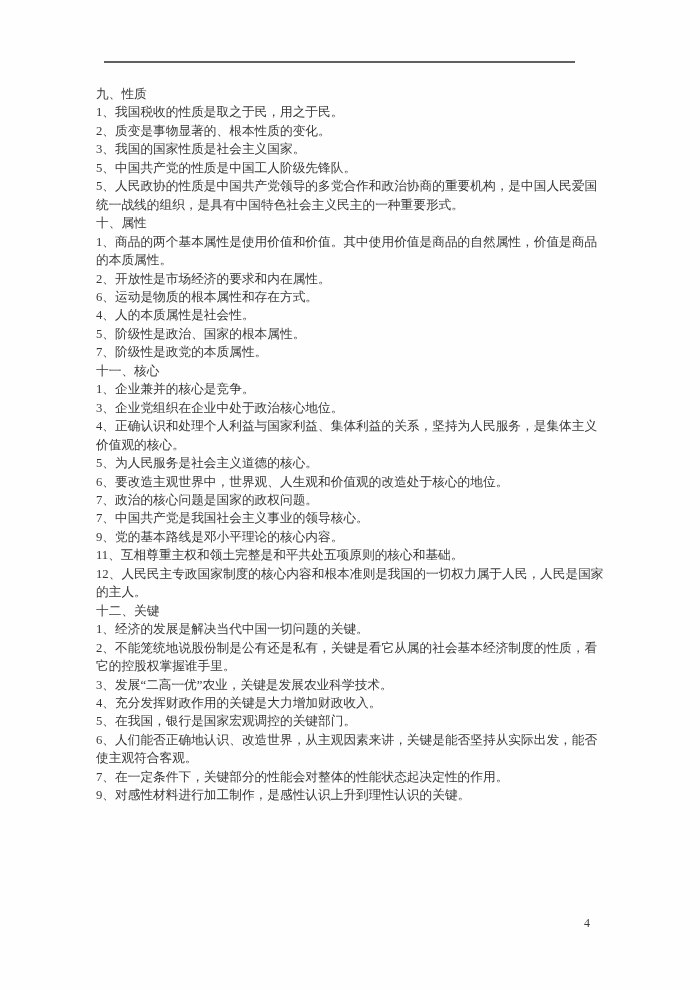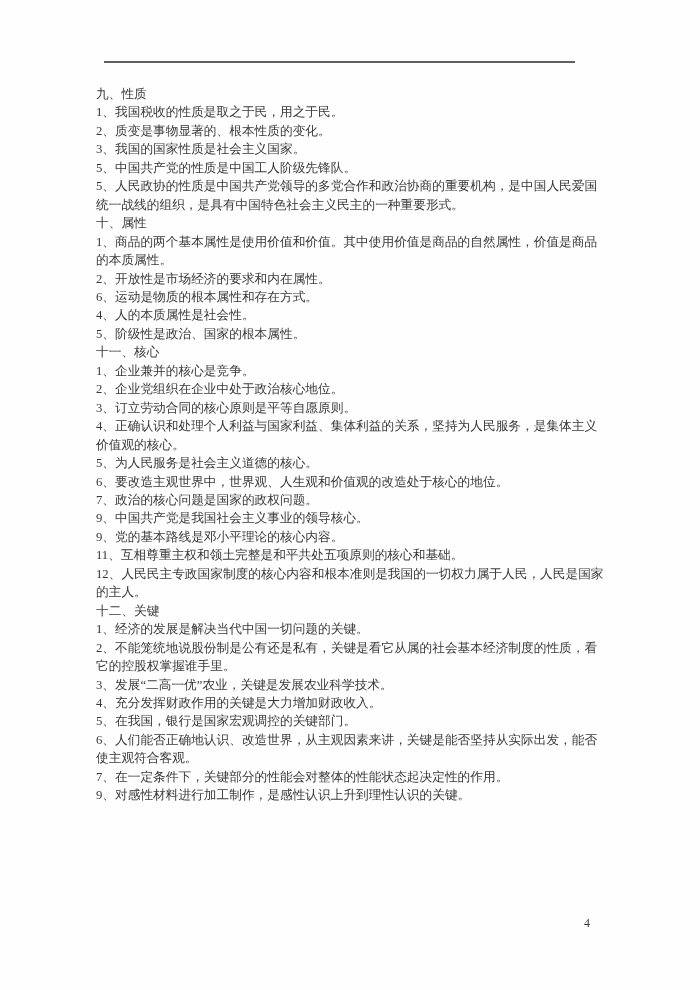--- a/index.html
+++ b/index.html
@@ -57,29 +57,29 @@
       <div class="doc-line item">2、质变是事物显著的、根本性质的变化。</div>
       <div class="doc-line item">3、我国的国家性质是社会主义国家。</div>
       <div class="doc-line item">5、中国共产党的性质是中国工人阶级先锋队。</div>
       <div class="doc-line item">5、人民政协的性质是中国共产党领导的多党合作和政治协商的重要机构，是中国人民爱国统一战线的组织，是具有中国特色社会主义民主的一种重要形式。</div>
       <div class="doc-line heading">十、属性</div>
       <div class="doc-line item">1、商品的两个基本属性是使用价值和价值。其中使用价值是商品的自然属性，价值是商品的本质属性。</div>
       <div class="doc-line item">2、开放性是市场经济的要求和内在属性。</div>
       <div class="doc-line item">6、运动是物质的根本属性和存在方式。</div>
       <div class="doc-line item">4、人的本质属性是社会性。</div>
       <div class="doc-line item">5、阶级性是政治、国家的根本属性。</div>
+      <div class="doc-line item">7、阶级性是政党的本质属性。</div>
       <div class="doc-line heading">十一、核心</div>
       <div class="doc-line item">1、企业兼并的核心是竞争。</div>
-      <div class="doc-line item">2、企业党组织在企业中处于政治核心地位。</div>
-      <div class="doc-line item">3、订立劳动合同的核心原则是平等自愿原则。</div>
+      <div class="doc-line item">3、企业党组织在企业中处于政治核心地位。</div>
       <div class="doc-line item">4、正确认识和处理个人利益与国家利益、集体利益的关系，坚持为人民服务，是集体主义价值观的核心。</div>
       <div class="doc-line item">5、为人民服务是社会主义道德的核心。</div>
       <div class="doc-line item">6、要改造主观世界中，世界观、人生观和价值观的改造处于核心的地位。</div>
       <div class="doc-line item">7、政治的核心问题是国家的政权问题。</div>
-      <div class="doc-line item">9、中国共产党是我国社会主义事业的领导核心。</div>
+      <div class="doc-line item">7、中国共产党是我国社会主义事业的领导核心。</div>
       <div class="doc-line item">9、党的基本路线是邓小平理论的核心内容。</div>
       <div class="doc-line item">11、互相尊重主权和领土完整是和平共处五项原则的核心和基础。</div>
       <div class="doc-line item">12、人民民主专政国家制度的核心内容和根本准则是我国的一切权力属于人民，人民是国家的主人。</div>
       <div class="doc-line heading">十二、关键</div>
       <div class="doc-line item">1、经济的发展是解决当代中国一切问题的关键。</div>
       <div class="doc-line item">2、不能笼统地说股份制是公有还是私有，关键是看它从属的社会基本经济制度的性质，看它的控股权掌握谁手里。</div>
       <div class="doc-line item">3、发展“二高一优”农业，关键是发展农业科学技术。</div>
       <div class="doc-line item">4、充分发挥财政作用的关键是大力增加财政收入。</div>
       <div class="doc-line item">5、在我国，银行是国家宏观调控的关键部门。</div>
       <div class="doc-line item">6、人们能否正确地认识、改造世界，从主观因素来讲，关键是能否坚持从实际出发，能否使主观符合客观。</div>

